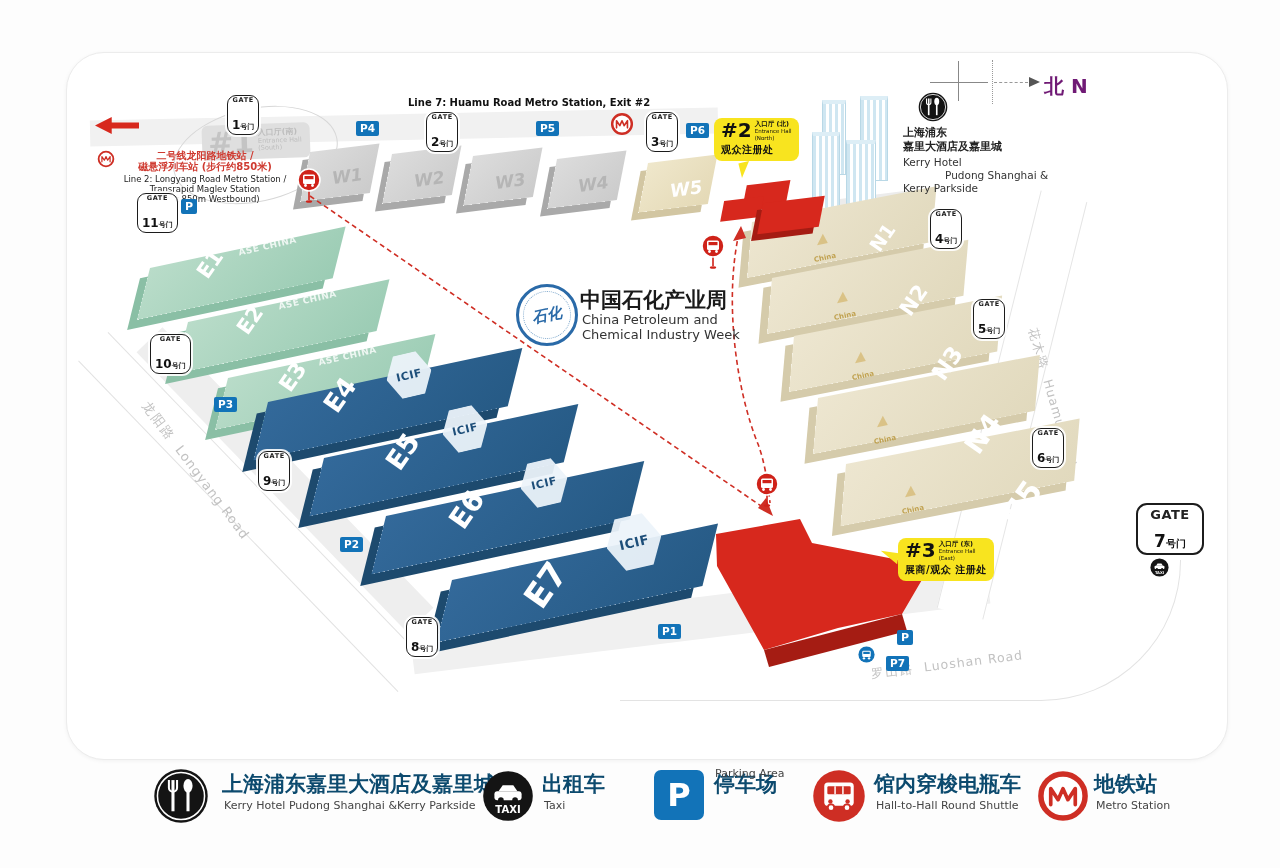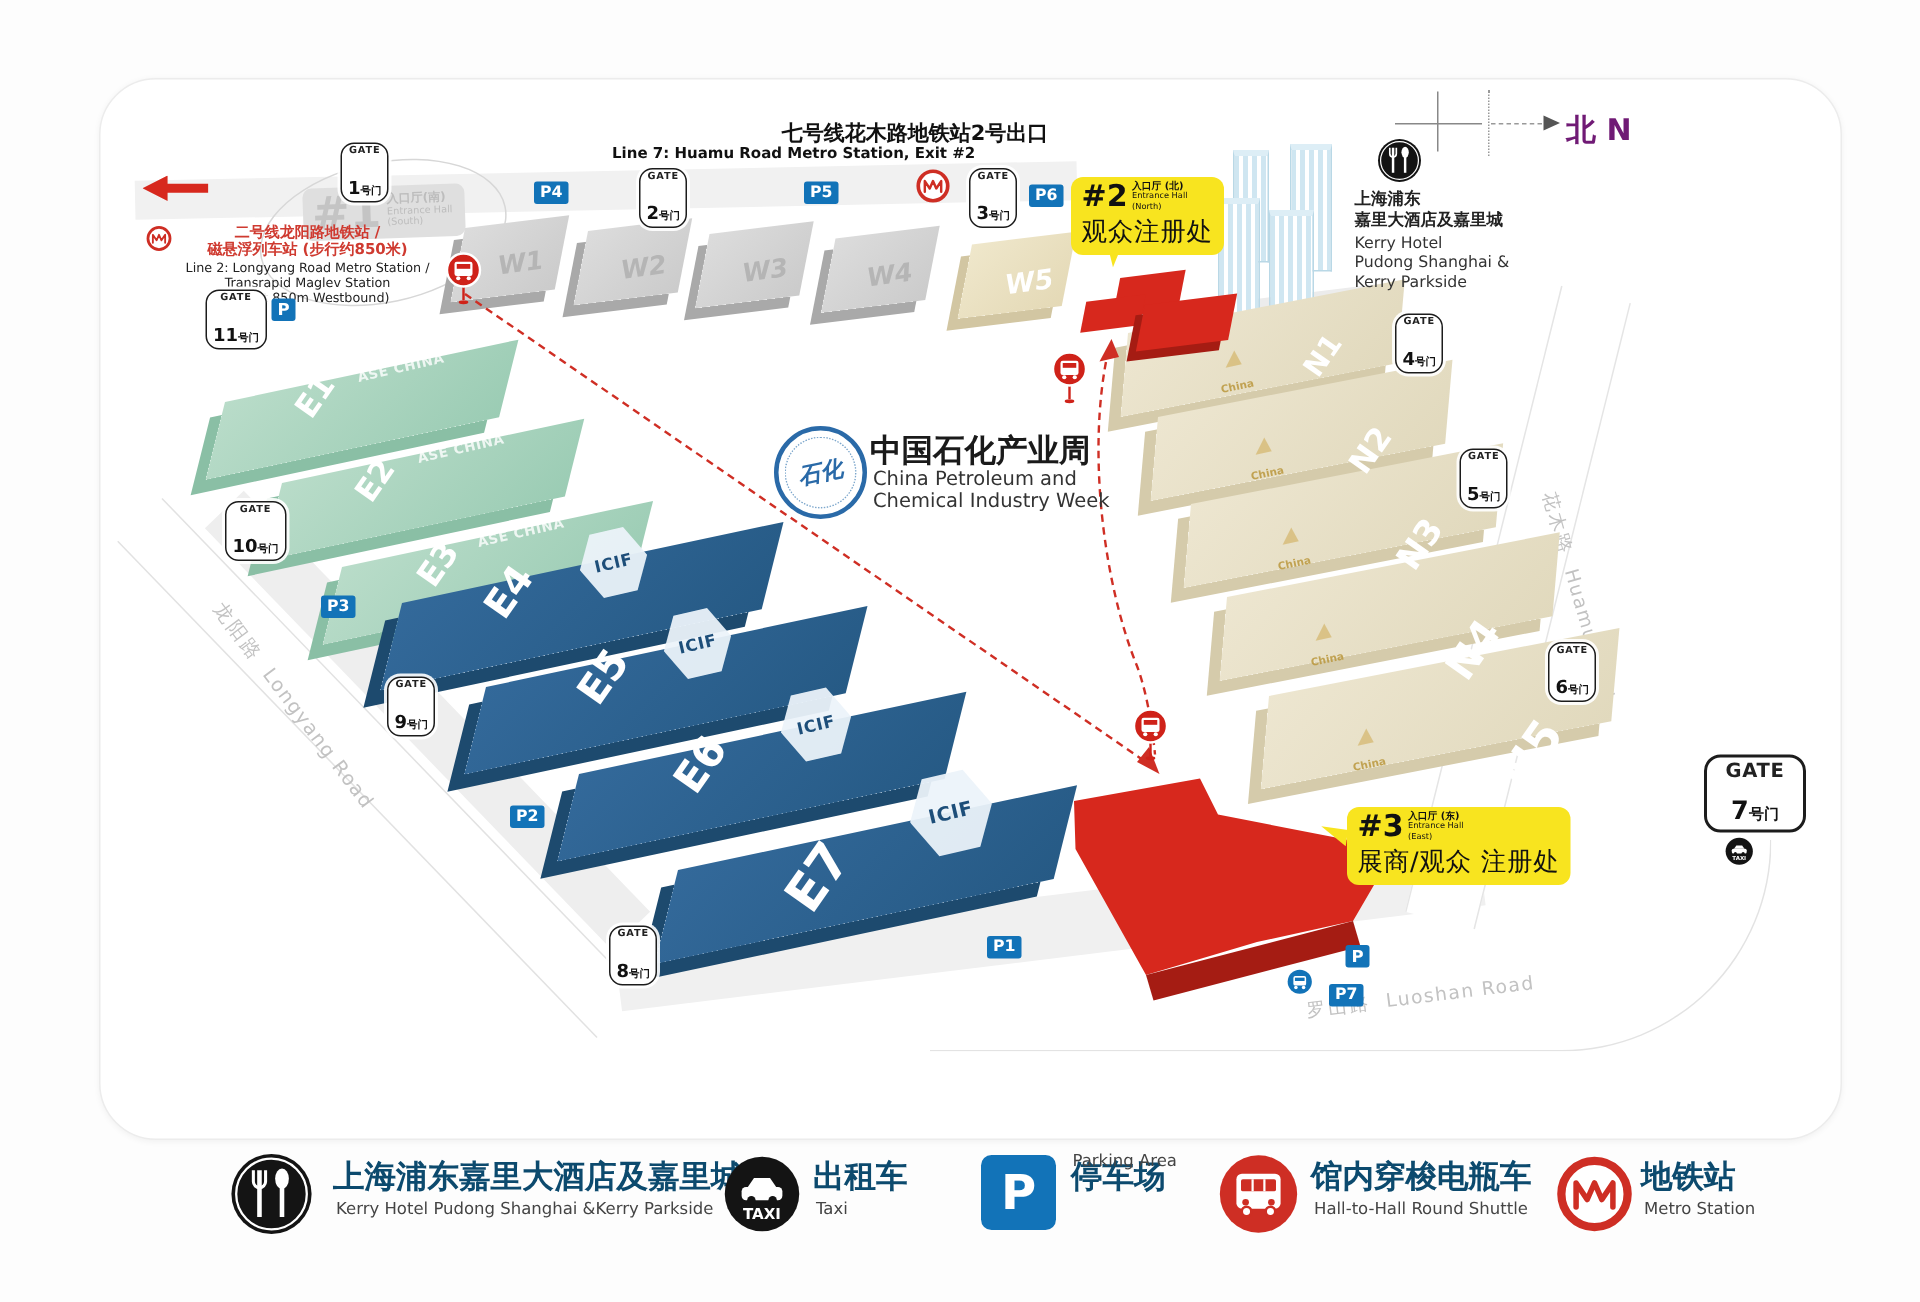--- a/index.html
+++ b/index.html
@@ -38,21 +38,21 @@
     transform:rotate(-13deg);color:#1d4e79;font-weight:800;letter-spacing:.5px;}
   .ngold{z-index:12;text-align:center;transform:rotate(-12deg);}
   .ngold .blob{display:block;width:0;height:0;border-left:8px solid transparent;border-right:3px solid transparent;
     border-bottom:10px solid rgba(205,170,80,.55);margin:0 auto 1px;}
   .ngold .nt{font-size:7px;font-weight:700;color:rgba(186,150,60,.85);}
   .callout{background:#f8e41f;border-radius:8px;z-index:32;padding:3px 7px 4px;color:#111;}
   .callout .row{display:flex;align-items:flex-start;gap:3px;line-height:1;}
   .callout .num{font-size:20px;font-weight:800;line-height:.9;}
   .callout .tiny{font-size:6.5px;font-weight:700;line-height:1.15;}
   .callout .tiny .en{font-size:5.5px;font-weight:400;display:block;}
-  .callout .reg{font-size:17px;font-weight:400;letter-spacing:.5px;margin-top:2px;white-space:nowrap;}
+  .callout .reg{font-size:10px;font-weight:700;letter-spacing:.5px;margin-top:2px;white-space:nowrap;}
   .road{color:#c2c2c2;letter-spacing:2px;font-size:12.5px;z-index:3;white-space:nowrap;transform-origin:left top;}
   .road .en{margin-left:10px;letter-spacing:1px;}
   .tower{background:repeating-linear-gradient(90deg,#cfe6f1 0 3px,#fff 3px 6px);
     border:1px solid #b9d8e6;border-top:4px solid #ddeef6;z-index:4;}
   .leg-zh{font-size:21px;font-weight:800;color:#0c4a6e;line-height:1;z-index:40;white-space:nowrap;}
   .leg-en{font-size:11px;color:#444;line-height:1;z-index:40;white-space:nowrap;}
   .logoc{width:56px;height:56px;border-radius:50%;border:3px solid #2a6aa8;background:#fff;z-index:20;
     display:flex;align-items:center;justify-content:center;}
   .logoc .ring{position:absolute;inset:4px;border:1px dotted #7da7cc;border-radius:50%;}
   .logoc .ch{font-size:15px;font-weight:800;font-style:italic;color:#2a6aa8;transform:rotate(-12deg);}
@@ -123,21 +123,20 @@
 
   <div class="abs card"></div>
 
   <div class="abs band" style="left:90px;top:114px;width:628px;height:26px;background:#f1f1f1;transform:rotate(-1.2deg);"></div>
   <div class="abs band" style="left:90px;top:462px;width:390px;height:36px;background:#eeeeee;transform:rotate(46deg);"></div>
   <div class="abs band" style="left:23px;top:491px;width:460px;height:40px;background:#fff;border-top:1px solid #e2e2e2;border-bottom:1px solid #e2e2e2;transform:rotate(46deg);"></div>
   <div class="abs band" style="left:410px;top:597px;width:580px;height:42px;background:#f0f0f0;transform:rotate(-7deg);"></div>
   <div class="abs band" style="left:988px;top:190px;width:46px;height:430px;background:#fff;border-left:1px solid #e5e5e5;border-right:1px solid #e5e5e5;transform:rotate(14deg);"></div>
   <div class="abs band" style="left:620px;top:560px;width:560px;height:140px;border-bottom:1px solid #e3e3e3;border-right:1px solid #e3e3e3;border-bottom-right-radius:140px;"></div>
 
-  <div class="abs" style="left:420px;top:80px;width:380px;text-align:center;font-size:14px;font-weight:800;color:#111;z-index:20;">七号线花木路地铁站2号出口</div>
   <div class="abs" style="left:408px;top:97px;width:380px;text-align:left;font-size:10px;font-weight:700;color:#111;z-index:20;">Line 7: Huamu Road Metro Station, Exit #2</div>
 
   <div class="abs" style="left:930px;top:58px;width:140px;height:50px;z-index:20;">
     <div class="abs" style="left:0;top:24px;width:58px;border-top:1.5px solid #888;"></div>
     <div class="abs" style="left:28px;top:3px;height:40px;border-left:1.5px solid #888;"></div>
     <div class="abs" style="left:62px;top:2px;height:44px;border-left:1.5px dotted #999;"></div>
     <div class="abs" style="left:64px;top:24px;width:34px;border-top:1.5px dashed #999;"></div>
     <div class="abs" style="left:99px;top:19px;width:0;height:0;border-left:11px solid #555;border-top:5.5px solid transparent;border-bottom:5.5px solid transparent;"></div>
     <span class="abs" style="left:114px;top:15px;font-size:20px;font-weight:700;color:#701a75;white-space:nowrap;">北 N</span>
   </div>
@@ -248,21 +247,21 @@
   <div class="abs tower" style="left:860px;top:96px;width:26px;height:80px;"></div>
   <div class="abs tower" style="left:812px;top:132px;width:26px;height:78px;"></div>
   <div class="abs tower" style="left:846px;top:140px;width:28px;height:72px;"></div>
   <svg class="abs" style="left:918px;top:92px;z-index:20;" width="30" height="30">
       <use href="#sym-hotel"></use>
     </svg>
   <div class="abs" style="left:903px;top:126px;z-index:20;line-height:14px;">
     <span style="display:block;font-size:11px;font-weight:800;color:#222;">上海浦东</span>
     <span style="display:block;font-size:11px;font-weight:800;color:#222;">嘉里大酒店及嘉里城</span>
     <span style="display:block;font-size:10.5px;color:#333;margin-top:2px;line-height:13px;">Kerry Hotel</span>
-    <span style="display:block;font-size:10.5px;color:#333;line-height:13px;">Pudong Shanghai &amp;</span>
+    <span style="display:block;font-size:10.5px;color:#333;line-height:13px;margin-left:42px;">Pudong Shanghai &amp;</span>
     <span style="display:block;font-size:10.5px;color:#333;line-height:13px;">Kerry Parkside</span>
   </div>
 
   <div class="abs logoc" style="left:516px;top:284px;">
     <div class="ring"></div>
     <span class="ch">石化</span>
   </div>
   <div class="abs" style="left:580px;top:286px;font-size:21px;font-weight:800;color:#1a1a1a;z-index:20;white-space:nowrap;">中国石化产业周</div>
   <div class="abs" style="left:582px;top:312px;font-size:13px;color:#333;z-index:20;white-space:nowrap;">China Petroleum and</div>
   <div class="abs" style="left:582px;top:327px;font-size:13px;color:#333;z-index:20;white-space:nowrap;">Chemical Industry Week</div>

